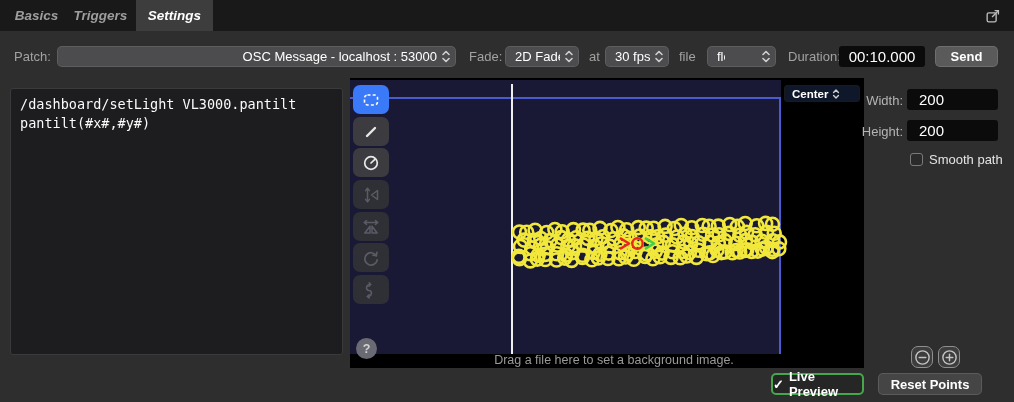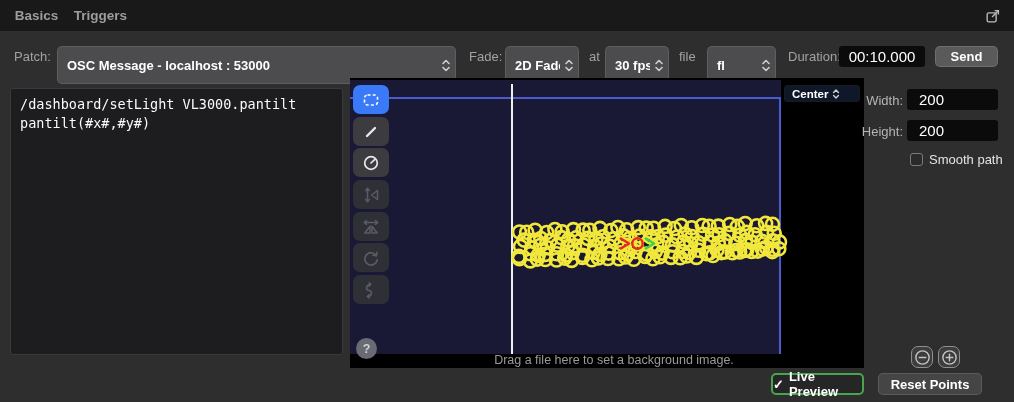--- a/index.html
+++ b/index.html
@@ -3,31 +3,31 @@
 <meta charset="utf-8">
 <style>
   html,body{margin:0;padding:0;background:#1a1a1a;}
   *{box-sizing:border-box;}
   #app{position:relative;width:1014px;height:402px;background:#2e2e2e;
        font-family:"Liberation Sans",sans-serif;overflow:hidden;
        -webkit-font-smoothing:antialiased;}
   
   .tabbar{position:absolute;left:0;top:0;width:1014px;height:31px;background:#191919;}
   .tab{position:absolute;top:0;height:31px;line-height:31px;text-align:center;
-       font-size:13.5px;font-weight:700;color:#9d9d9d;cursor:default;}
+       font-size:13.5px;font-weight:700;color:#9d9d9d;cursor:default;font-style:italic;}
   .tab.active{background:#3d3d3d;color:#ffffff;}
   .open-ext{position:absolute;left:982px;top:5px;width:22px;height:22px;
        display:flex;align-items:center;justify-content:center;}
   
   .ctl-label{position:absolute;top:49px;height:16px;line-height:16px;
        font-size:13px;color:#a2a2a2;}
-  .select{position:absolute;top:46px;height:38px;background:#4c4c4f;
+  .select{position:absolute;top:46px;height:21px;background:#4c4c4f;
        border:1px solid rgba(255,255,255,0.10);border-radius:5px;
        display:flex;align-items:center;padding:0 4px 0 9px;
-       font-size:13px;font-weight:700;color:#ffffff;}
+       font-size:13px;font-weight:400;color:#ffffff;text-align:right;}
   .select .val{flex:1;white-space:nowrap;overflow:hidden;}
   .stepper{width:10px;height:15px;flex:0 0 auto;margin-left:4px;}
   .field{position:absolute;background:#0b0b0b;border-radius:3px;color:#fff;
        display:flex;align-items:center;}
   .btn{position:absolute;background:#5a5a5a;border:1px solid rgba(255,255,255,0.12);
        border-radius:5px;color:#fff;font-size:13px;font-weight:700;
        display:flex;align-items:center;justify-content:center;}
   
   .osc-edit{position:absolute;left:10px;top:88px;width:333px;height:267px;
        background:#1d1d1f;border:1px solid #3a3a3c;border-radius:3px;
@@ -70,20 +70,21 @@
   .reset-btn{left:878px;top:373px;width:104px;height:22px;background:#454545;}
 </style>
 </head>
 <body>
 
 <div id="app">
 
   <div class="tabbar">
     <div class="tab" style="left:8px;width:57px;">Basics</div>
     <div class="tab" style="left:65px;width:71px;">Triggers</div>
+    <div class="tab active" style="left:136px;width:77px;">Settings</div>
     <div class="open-ext">
       <svg width="18" height="18" viewBox="0 0 20 20">
         <rect x="3.5" y="6.5" width="10" height="10" rx="1.8" fill="none" stroke="#bdbdbd" stroke-width="1.5"></rect>
         <line x1="9" y1="11" x2="15.6" y2="4.4" stroke="#bdbdbd" stroke-width="1.5"></line>
         <polyline points="11.8,4 16,4 16,8.2" fill="none" stroke="#bdbdbd" stroke-width="1.5"></polyline>
       </svg>
     </div>
   </div>
 
   <div class="ctl-label" style="left:14px;">Patch:</div>

